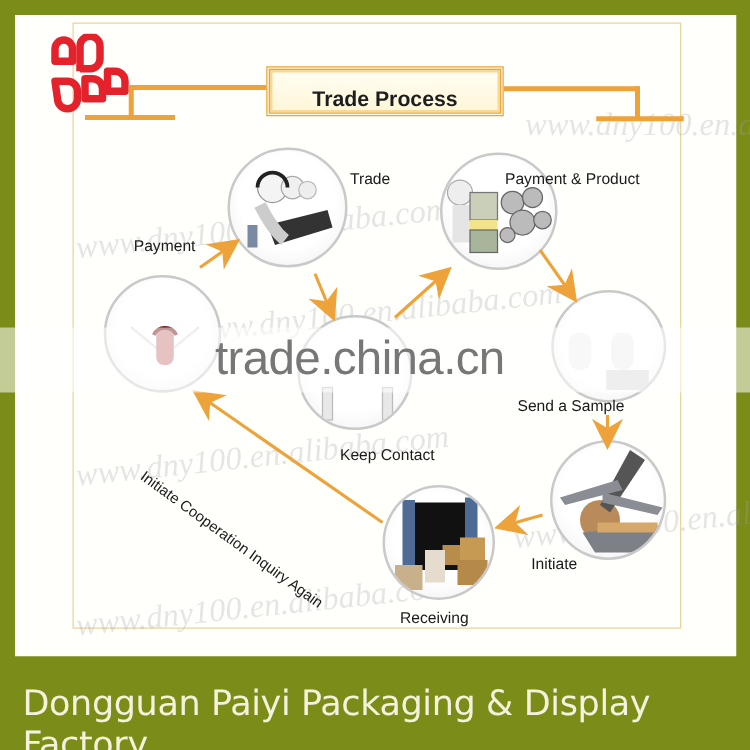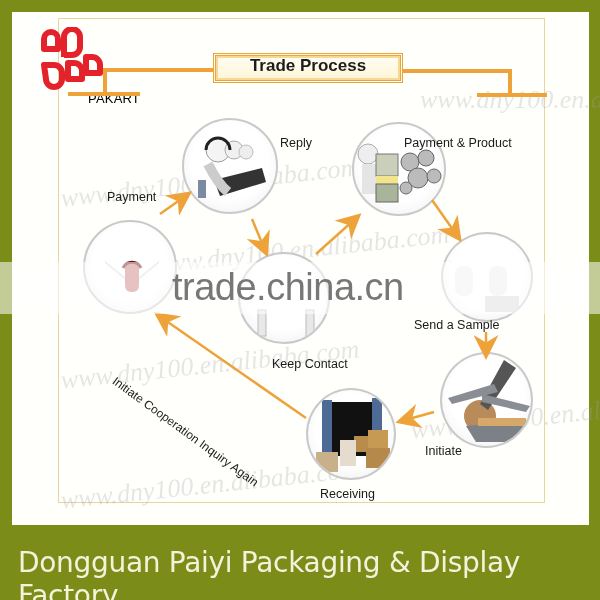--- a/index.html
+++ b/index.html
@@ -11,29 +11,29 @@
     .canvas {
       position: absolute; left: 12px; top: 12px; width: 577px; height: 513px;
       background: #fffffc;
     }
     .inner-frame {
       position: absolute; left: 58px; top: 18px; width: 487px; height: 485px;
       border: 1px solid #e9d49a; box-sizing: border-box;
     }
     .logo { position: absolute; left: 30px; top: 27px; width: 80px; height: 75px; }
     .logo-text {
-      position: absolute; left: 42px; top: 91px; font-size: 13px; color: #000000;
+      position: absolute; left: 42px; top: 91px; font-size: 13px; color: #ffffff;
       letter-spacing: 0.2px;
       margin-left: 46px;
     }
     .orange { background: #eea33a; position: absolute; }
     .title-box {
-      position: absolute; left: 213px; top: 53px; width: 190px; height: 30px;
+      position: absolute; left: 213px; top: 53px; width: 190px; height: 40px;
       border: 3px double #eaa63c; background: linear-gradient(#fffef3, #fff6d7);
-      box-sizing: border-box; display: flex; align-items: flex-start; justify-content: center;
+      box-sizing: border-box; display: flex; align-items: flex-end; justify-content: center;
       box-shadow: inset 0 0 0 2px #f7d894;
     }
     .title-text { font-size: 17px; font-weight: bold; color: #1d1d1d; }
     .watermark {
       position: absolute; font-family: "Liberation Serif", serif; font-style: italic;
       color: rgba(160,160,170,0.28); font-size: 26px; white-space: nowrap;
       pointer-events: none;
     }
     .node {
       position: absolute; border-radius: 50%; border: 2px solid #c9c9c9;
@@ -103,21 +103,21 @@
   <svg width="96" height="96">
     <circle cx="34" cy="30" r="12" fill="#f4f4f4" stroke="#999"></circle>
     <circle cx="50" cy="30" r="9" fill="#f0f0f0" stroke="#aaa"></circle>
     <circle cx="62" cy="32" r="7" fill="#eee" stroke="#bbb"></circle>
     <path d="M22 30 a12 12 0 0 1 24 0" stroke="#222" stroke-width="3" fill="none"></path>
     <path d="M30 60 L78 48 L82 62 L36 76Z" fill="#333"></path>
     <rect x="14" y="60" width="8" height="18" fill="#7a8aa3"></rect>
     <path d="M24 44 q10 20 20 28" stroke="#ccc" stroke-width="10" fill="none"></path>
   </svg>
 </div>
-<div class="label" style="left:280px;top:136px;">Reply</div>
+<div class="label" style="left:280px;top:136px;">Trade</div>
 
 <div class="node" style="left:238px;top:252px;width:92px;height:92px;">
   <svg width="92" height="92">
     <rect x="18" y="56" width="8" height="26" fill="#e8e8e8" stroke="#bbb"></rect>
     <rect x="66" y="56" width="8" height="26" fill="#e8e8e8" stroke="#bbb"></rect>
   </svg>
 </div>
 <div class="label" style="left:272px;top:357px;">Keep Contact</div>
 
 <div class="node" style="left:352px;top:122px;width:94px;height:94px;">

